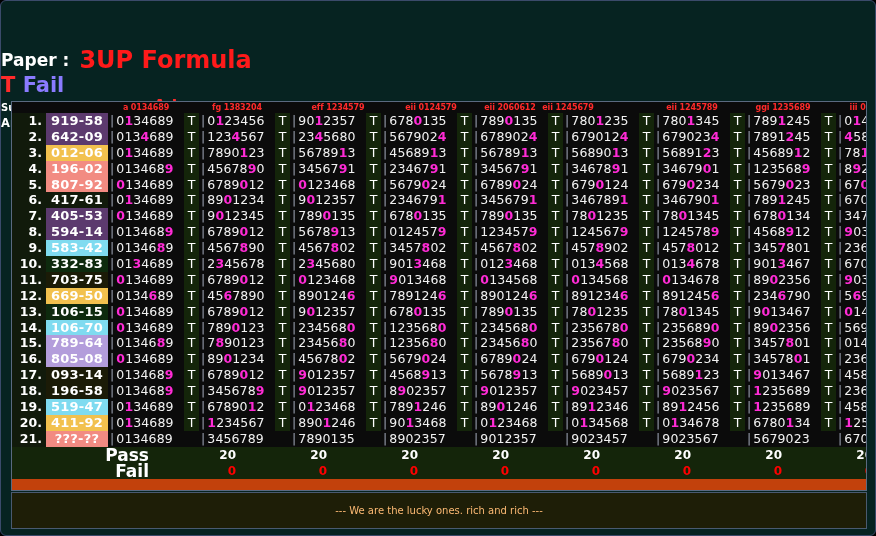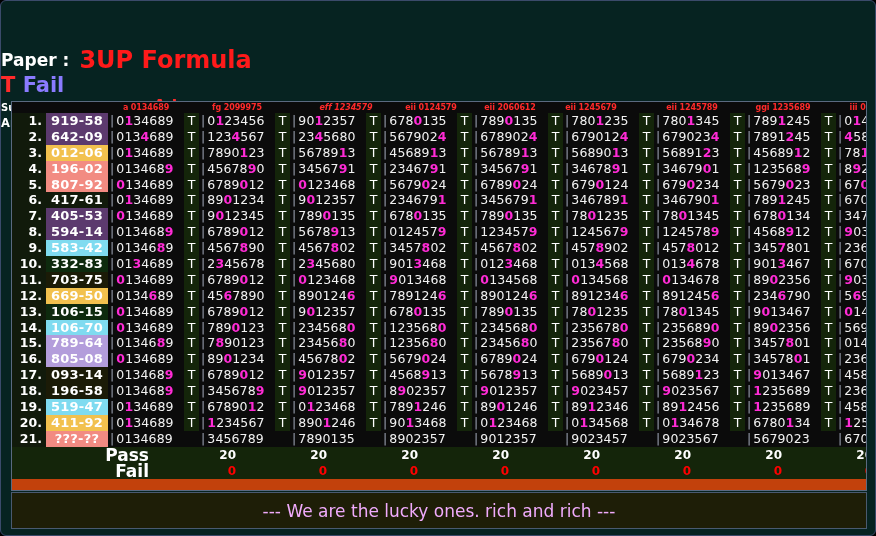--- a/index.html
+++ b/index.html
@@ -190,22 +190,22 @@
     position: absolute;
     left: 10px; top: 491px;
     width: 856px; height: 37px;
     background: #1e1e07;
     border: 1px solid #4a5a70;
     display: flex;
     align-items: center;
     justify-content: center;
   }
   .footer-text {
-    color: #f0abfc;
-    font-size: 17px;
+    color: #fdba74;
+    font-size: 10px;
     text-align: right;
   }
 </style>
 </head>
 <body>
 
 <div id="app">
 
   <div class="header">
     <div class="title-line1">
@@ -221,25 +221,25 @@
       <span class="sub-advance">Advance</span>
     </div>
     <div class="subline">
       <span class="sub-analysis">Analysis Time : 2/9/2023 1:20:16 PM</span>
     </div>
   </div>
 
   <div class="panel">
     <div class="hdrrow" id="hdrrow">
         <div class="hdrcell" style="left: 96px; width: 76px;">a 0134689</div>
-        <div class="hdrcell" style="left: 187px; width: 76px;">fg 2099975</div>
-        <div class="hdrcell" style="left: 296px; width: 76px; font-style: italic;">eff 1234579</div>
+        <div class="hdrcell" style="left: 187px; width: 76px;">fg 1383204</div>
+        <div class="hdrcell" style="left: 288px; width: 76px;">eff 1234579</div>
         <div class="hdrcell" style="left: 381px; width: 76px;">eii 0124579</div>
         <div class="hdrcell" style="left: 460px; width: 76px;">eii 2060612</div>
-        <div class="hdrcell" style="left: 541px; width: 76px;">eii 1245679</div>
+        <div class="hdrcell" style="left: 518px; width: 76px;">eii 1245679</div>
         <div class="hdrcell" style="left: 642px; width: 76px;">eii 1245789</div>
         <div class="hdrcell" style="left: 733px; width: 76px;">ggi 1235689</div>
         <div class="hdrcell" style="left: 824px; width: 76px;">iii 0145678</div>
       </div>
     <div class="grid" id="grid">
         <div class="row"><span class="rownum">1.</span><span class="rowval" style="background: rgb(92, 58, 110); color: rgb(255, 255, 255);">919-58</span><span class="cell"><span class="bar">|</span><span>0</span><span class="hl">1</span><span>3</span><span>4</span><span>6</span><span>8</span><span>9</span></span><span class="tmark">T</span><span class="cell"><span class="bar">|</span><span>0</span><span class="hl">1</span><span>2</span><span>3</span><span>4</span><span>5</span><span>6</span></span><span class="tmark">T</span><span class="cell"><span class="bar">|</span><span>9</span><span>0</span><span class="hl">1</span><span>2</span><span>3</span><span>5</span><span>7</span></span><span class="tmark">T</span><span class="cell"><span class="bar">|</span><span>6</span><span>7</span><span>8</span><span class="hl">0</span><span>1</span><span>3</span><span>5</span></span><span class="tmark">T</span><span class="cell"><span class="bar">|</span><span>7</span><span>8</span><span>9</span><span class="hl">0</span><span>1</span><span>3</span><span>5</span></span><span class="tmark">T</span><span class="cell"><span class="bar">|</span><span>7</span><span>8</span><span>0</span><span class="hl">1</span><span>2</span><span>3</span><span>5</span></span><span class="tmark">T</span><span class="cell"><span class="bar">|</span><span>7</span><span>8</span><span>0</span><span class="hl">1</span><span>3</span><span>4</span><span>5</span></span><span class="tmark">T</span><span class="cell"><span class="bar">|</span><span>7</span><span>8</span><span>9</span><span class="hl">1</span><span>2</span><span>4</span><span>5</span></span><span class="tmark">T</span><span class="cell"><span class="bar">|</span><span>0</span><span class="hl">1</span><span>4</span></span></div>
         <div class="row"><span class="rownum">2.</span><span class="rowval" style="background: rgb(92, 58, 110); color: rgb(255, 255, 255);">642-09</span><span class="cell"><span class="bar">|</span><span>0</span><span>1</span><span>3</span><span class="hl">4</span><span>6</span><span>8</span><span>9</span></span><span class="tmark">T</span><span class="cell"><span class="bar">|</span><span>1</span><span>2</span><span>3</span><span class="hl">4</span><span>5</span><span>6</span><span>7</span></span><span class="tmark">T</span><span class="cell"><span class="bar">|</span><span>2</span><span>3</span><span class="hl">4</span><span>5</span><span>6</span><span>8</span><span>0</span></span><span class="tmark">T</span><span class="cell"><span class="bar">|</span><span>5</span><span>6</span><span>7</span><span>9</span><span>0</span><span>2</span><span class="hl">4</span></span><span class="tmark">T</span><span class="cell"><span class="bar">|</span><span>6</span><span>7</span><span>8</span><span>9</span><span>0</span><span>2</span><span class="hl">4</span></span><span class="tmark">T</span><span class="cell"><span class="bar">|</span><span>6</span><span>7</span><span>9</span><span>0</span><span>1</span><span>2</span><span class="hl">4</span></span><span class="tmark">T</span><span class="cell"><span class="bar">|</span><span>6</span><span>7</span><span>9</span><span>0</span><span>2</span><span>3</span><span class="hl">4</span></span><span class="tmark">T</span><span class="cell"><span class="bar">|</span><span>7</span><span>8</span><span>9</span><span>1</span><span class="hl">2</span><span>4</span><span>5</span></span><span class="tmark">T</span><span class="cell"><span class="bar">|</span><span class="hl">4</span><span>5</span><span>8</span></span></div>
         <div class="row"><span class="rownum">3.</span><span class="rowval" style="background: rgb(242, 193, 78); color: rgb(255, 255, 255);">012-06</span><span class="cell"><span class="bar">|</span><span>0</span><span class="hl">1</span><span>3</span><span>4</span><span>6</span><span>8</span><span>9</span></span><span class="tmark">T</span><span class="cell"><span class="bar">|</span><span>7</span><span>8</span><span>9</span><span>0</span><span class="hl">1</span><span>2</span><span>3</span></span><span class="tmark">T</span><span class="cell"><span class="bar">|</span><span>5</span><span>6</span><span>7</span><span>8</span><span>9</span><span class="hl">1</span><span>3</span></span><span class="tmark">T</span><span class="cell"><span class="bar">|</span><span>4</span><span>5</span><span>6</span><span>8</span><span>9</span><span class="hl">1</span><span>3</span></span><span class="tmark">T</span><span class="cell"><span class="bar">|</span><span>5</span><span>6</span><span>7</span><span>8</span><span>9</span><span class="hl">1</span><span>3</span></span><span class="tmark">T</span><span class="cell"><span class="bar">|</span><span>5</span><span>6</span><span>8</span><span>9</span><span>0</span><span class="hl">1</span><span>3</span></span><span class="tmark">T</span><span class="cell"><span class="bar">|</span><span>5</span><span>6</span><span>8</span><span>9</span><span>1</span><span class="hl">2</span><span>3</span></span><span class="tmark">T</span><span class="cell"><span class="bar">|</span><span>4</span><span>5</span><span>6</span><span>8</span><span>9</span><span class="hl">1</span><span>2</span></span><span class="tmark">T</span><span class="cell"><span class="bar">|</span><span>7</span><span>8</span><span class="hl">1</span></span></div>
         <div class="row"><span class="rownum">4.</span><span class="rowval" style="background: rgb(242, 139, 130); color: rgb(255, 255, 255);">196-02</span><span class="cell"><span class="bar">|</span><span>0</span><span>1</span><span>3</span><span>4</span><span>6</span><span>8</span><span class="hl">9</span></span><span class="tmark">T</span><span class="cell"><span class="bar">|</span><span>4</span><span>5</span><span>6</span><span>7</span><span>8</span><span class="hl">9</span><span>0</span></span><span class="tmark">T</span><span class="cell"><span class="bar">|</span><span>3</span><span>4</span><span>5</span><span>6</span><span>7</span><span class="hl">9</span><span>1</span></span><span class="tmark">T</span><span class="cell"><span class="bar">|</span><span>2</span><span>3</span><span>4</span><span>6</span><span>7</span><span class="hl">9</span><span>1</span></span><span class="tmark">T</span><span class="cell"><span class="bar">|</span><span>3</span><span>4</span><span>5</span><span>6</span><span>7</span><span class="hl">9</span><span>1</span></span><span class="tmark">T</span><span class="cell"><span class="bar">|</span><span>3</span><span>4</span><span>6</span><span>7</span><span>8</span><span class="hl">9</span><span>1</span></span><span class="tmark">T</span><span class="cell"><span class="bar">|</span><span>3</span><span>4</span><span>6</span><span>7</span><span>9</span><span class="hl">0</span><span>1</span></span><span class="tmark">T</span><span class="cell"><span class="bar">|</span><span>1</span><span>2</span><span>3</span><span>5</span><span>6</span><span>8</span><span class="hl">9</span></span><span class="tmark">T</span><span class="cell"><span class="bar">|</span><span>8</span><span class="hl">9</span><span>2</span></span></div>
         <div class="row"><span class="rownum">5.</span><span class="rowval" style="background: rgb(242, 139, 130); color: rgb(255, 255, 255);">807-92</span><span class="cell"><span class="bar">|</span><span class="hl">0</span><span>1</span><span>3</span><span>4</span><span>6</span><span>8</span><span>9</span></span><span class="tmark">T</span><span class="cell"><span class="bar">|</span><span>6</span><span>7</span><span>8</span><span>9</span><span class="hl">0</span><span>1</span><span>2</span></span><span class="tmark">T</span><span class="cell"><span class="bar">|</span><span class="hl">0</span><span>1</span><span>2</span><span>3</span><span>4</span><span>6</span><span>8</span></span><span class="tmark">T</span><span class="cell"><span class="bar">|</span><span>5</span><span>6</span><span>7</span><span>9</span><span class="hl">0</span><span>2</span><span>4</span></span><span class="tmark">T</span><span class="cell"><span class="bar">|</span><span>6</span><span>7</span><span>8</span><span>9</span><span class="hl">0</span><span>2</span><span>4</span></span><span class="tmark">T</span><span class="cell"><span class="bar">|</span><span>6</span><span>7</span><span>9</span><span class="hl">0</span><span>1</span><span>2</span><span>4</span></span><span class="tmark">T</span><span class="cell"><span class="bar">|</span><span>6</span><span>7</span><span>9</span><span class="hl">0</span><span>2</span><span>3</span><span>4</span></span><span class="tmark">T</span><span class="cell"><span class="bar">|</span><span>5</span><span>6</span><span>7</span><span>9</span><span class="hl">0</span><span>2</span><span>3</span></span><span class="tmark">T</span><span class="cell"><span class="bar">|</span><span>6</span><span>7</span><span class="hl">0</span></span></div>

